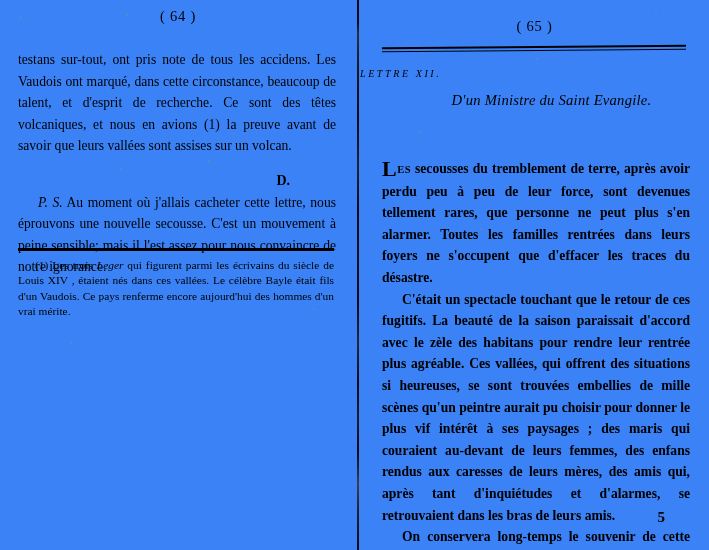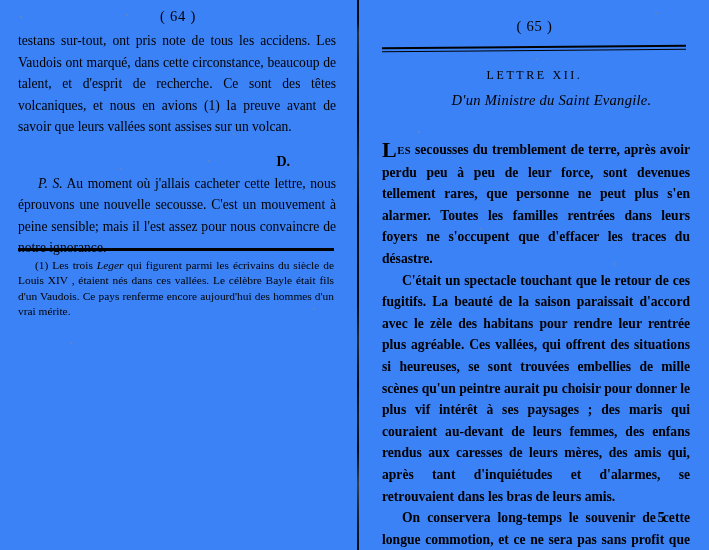--- a/index.html
+++ b/index.html
@@ -49,20 +49,21 @@
   }
   .folio-left  { top: 8px;  }
   .folio-right { top: 18px; }
 
   .column {
     position: absolute;
     font-size: 13.6px;
     line-height: 21.6px;
     text-align: justify;
     text-justify: inter-word;
+    margin-top: 19px;
   }
   .col-left  { left: 18px;  top: 30px;  width: 318px; }
   .col-right { left: 22px;  top: 139px; width: 308px; font-weight: bold; }
 
   .column p { margin: 0; }
   .indent   { text-indent: 20px; }
   .gap-above { margin-top: 14px; }
 
   
   .signature {
@@ -112,23 +113,23 @@
     background: #000;
   }
   .head-rule::before { top: 0px; height: 2px; }
   .head-rule::after  { top: 4px; height: 1px; }
 
   .letter-title {
     position: absolute;
     left: 0;
     top: 68px;
     width: 349px;
-    text-align: center;
-    font-size: 12px;
+    font-size: 10px;
     letter-spacing: 2.6px;
+    font-style: italic;
   }
   .letter-subtitle {
     position: absolute;
     left: 0;
     top: 92px;
     width: 349px;
     text-align: center;
     font-style: italic;
     font-size: 14.6px;
     letter-spacing: .25px;

